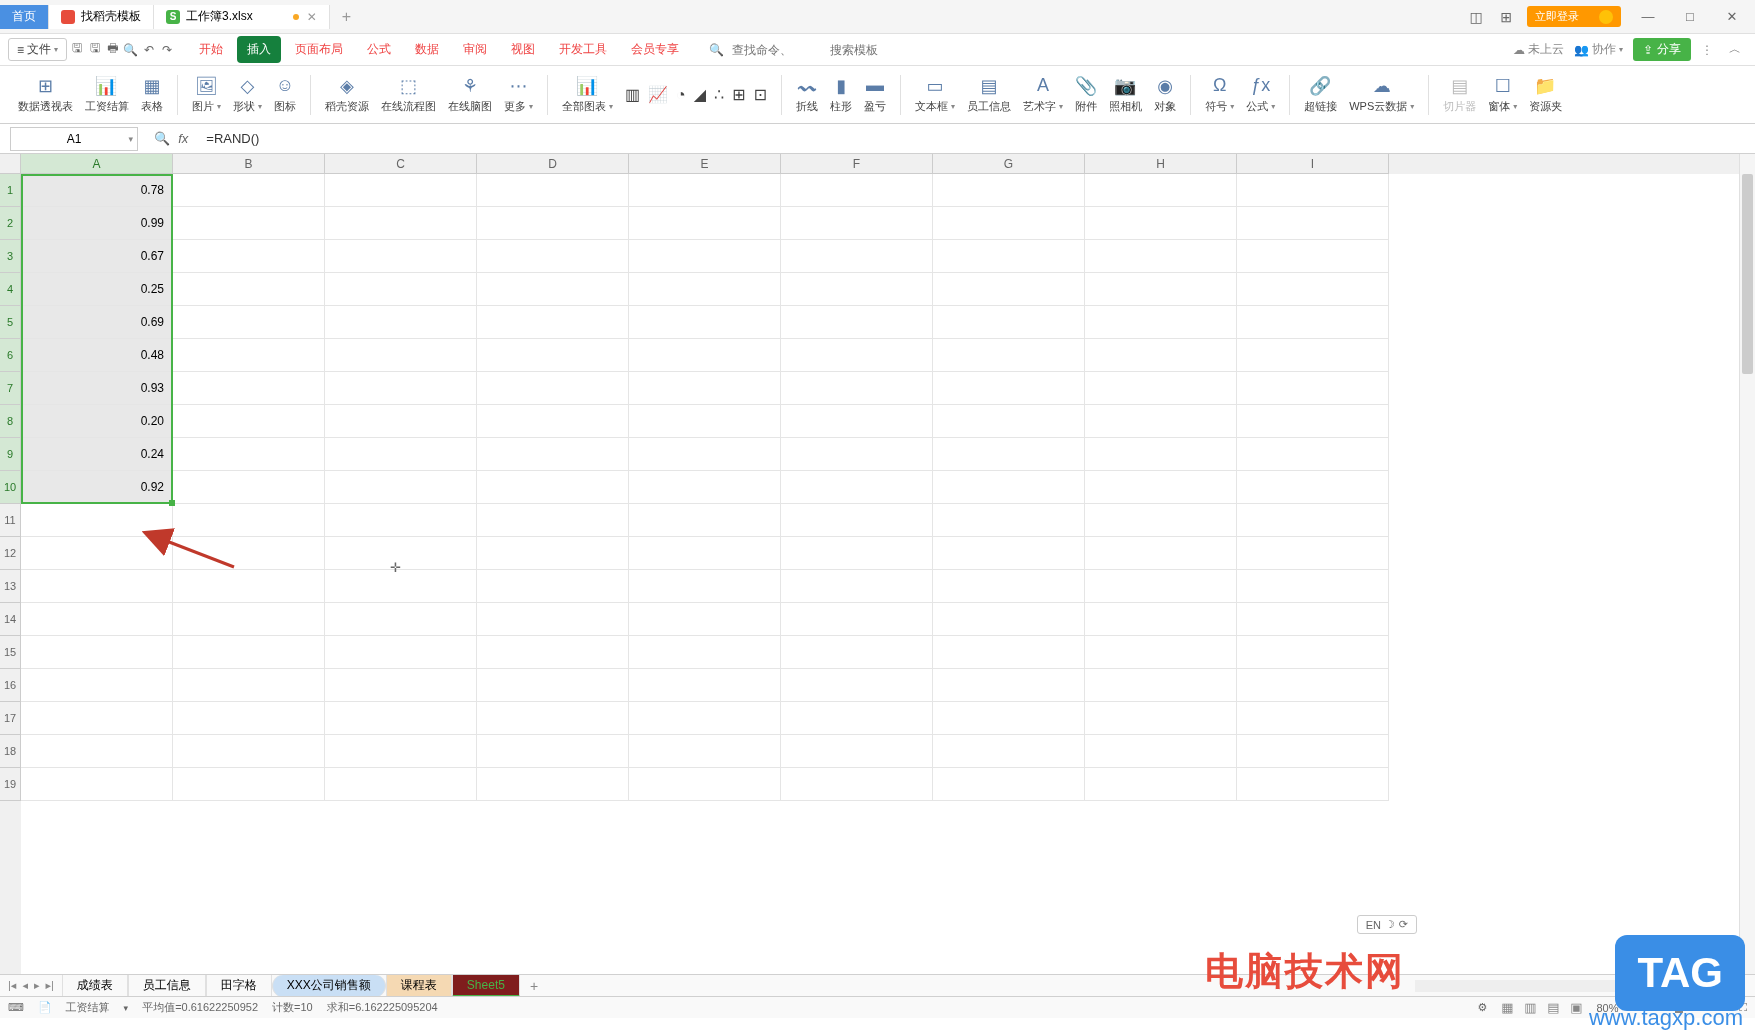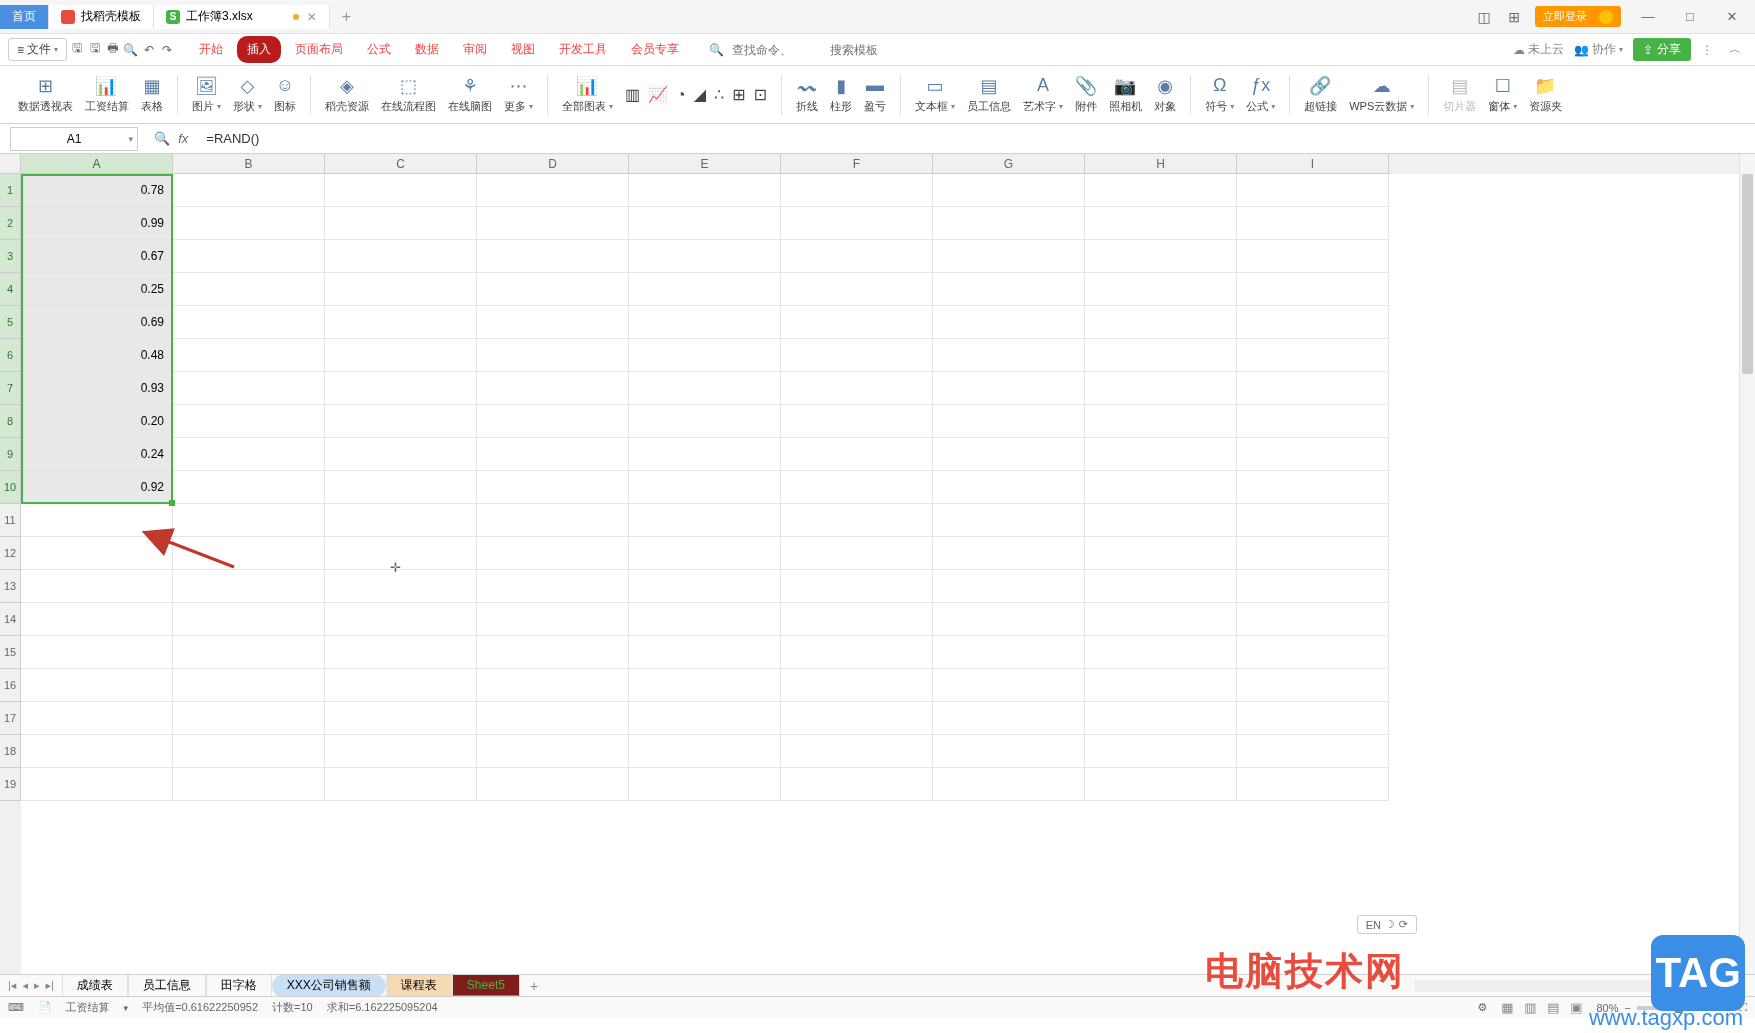--- a/index.html
+++ b/index.html
@@ -11,34 +11,34 @@
 .tab.home { background: #4a90e2; color: #fff; }
 .tab.template { background: #fff; }
 .tab.template .icon-s { width: 14px; height: 14px; background: #e74c3c; border-radius: 3px; margin-right: 6px; }
 .tab.file { background: #fff; }
 .tab.file .icon-s { width: 14px; height: 14px; background: #47b347; border-radius: 3px; margin-right: 6px; display: flex; align-items: center; justify-content: center; color:#fff; font-size:10px; font-weight:bold; }
 .tab .dot { width: 6px; height: 6px; background: #f9a825; border-radius: 50%; margin-left: 40px; }
 .tab .close-x { margin-left: 8px; color: #999; }
 .tab-add { padding: 0 12px; color: #999; font-size: 16px; }
 .title-right { margin-left: auto; display: flex; align-items: center; gap: 12px; padding-right: 8px; }
 .title-right .icon-btn { width: 18px; height: 18px; display: flex; align-items: center; justify-content: center; color: #666; font-size: 14px; }
-.login-btn { background: #ff9800; color: #fff; padding: 3px 8px; border-radius: 3px; font-size: 11px; display: flex; align-items: center; gap: 12px; }
+.login-btn { background: #ff9800; color: #fff; padding: 3px 8px; border-radius: 3px; font-size: 11px; display: flex; align-items: center; gap: 20px; }
 .login-btn .avatar { width: 14px; height: 14px; background: #ffc107; border-radius: 50%; }
 .win-btn { width: 30px; height: 30px; display: flex; align-items: center; justify-content: center; color: #666; font-size: 13px; }
 
 
 .menu-bar { height: 32px; display: flex; align-items: center; padding: 0 8px; border-bottom: 1px solid #e0e0e0; font-size: 12px; gap: 2px; }
 .menu-btn { padding: 4px 6px; display: flex; align-items: center; gap: 3px; color: #444; }
 .menu-btn.file-menu { border: 1px solid #ccc; border-radius: 3px; padding: 2px 8px; }
 .menu-btn .ham { display: inline-block; }
 .menu-btn .ham::before { content: "≡"; }
 .qat-icon { width: 16px; height: 16px; color: #666; display: flex; align-items: center; justify-content: center; }
 .menu-tabs { display: flex; gap: 4px; margin-left: 12px; }
 .menu-tab { padding: 5px 10px; color: #ef4444; cursor: pointer; }
-.menu-tab.active { background: #b91c1c; color: #fff; border-radius: 10px; }
+.menu-tab.active { background: #15803d; color: #fff; border-radius: 4px; }
 .search-area { display: flex; align-items: center; margin-left: 18px; gap: 8px; color: #999; font-size: 12px; }
 .search-area input { border: none; outline: none; font-size: 12px; width: 90px; color: #888; background: transparent; }
 .menu-right { margin-left: auto; display: flex; align-items: center; gap: 10px; }
 .cloud-btn { color: #888; font-size: 12px; display: flex; align-items: center; gap: 3px; }
 .share-btn { background: #47b347; color: #fff; padding: 3px 10px; border-radius: 3px; font-size: 12px; display:flex; align-items:center; gap:4px; }
 .collapse-btn { color: #666; padding: 0 6px; }
 
 
 .ribbon { height: 58px; display: flex; align-items: center; padding: 0 8px; border-bottom: 1px solid #d0d0d0; gap: 0; font-size: 11px; color: #444; }
 .ribbon-group { display: flex; gap: 12px; padding: 0 10px; }
@@ -101,21 +101,21 @@
 .status-bar { height: 22px; display: flex; align-items: center; border-top: 1px solid #d0d0d0; font-size: 11px; color: #666; padding: 0 8px; gap: 14px; background: #f9f9f9; position: relative; }
 .status-right { margin-left: auto; display: flex; align-items: center; gap: 10px; }
 .view-btns { display: flex; gap: 3px; }
 .view-btn { width: 20px; height: 16px; display:flex; align-items:center; justify-content:center; color:#888; font-size:13px; }
 .zoom { display: flex; align-items: center; gap: 6px; }
 .zoom-slider { width: 80px; height: 4px; background: #ccc; position: relative; }
 .zoom-slider::after { content: ""; position: absolute; left: 38px; top: -3px; width: 8px; height: 10px; background: #888; }
 
 
 .watermark1 { position: absolute; right: 350px; bottom: 36px; font-size: 38px; font-weight: bold; color: #e74c3c; letter-spacing: 2px; }
-.watermark2 { position: absolute; right: 10px; bottom: 22px; background: #3a8ee6; color: #fff; font-size: 42px; font-weight: bold; padding: 14px 4px; border-radius: 12px; }
+.watermark2 { position: absolute; right: 10px; bottom: 22px; background: #3a8ee6; color: #fff; font-size: 42px; font-weight: bold; padding: 14px 22px; border-radius: 12px; }
 .watermark3 { position: absolute; right: 12px; bottom: 2px; font-size: 22px; color: #3a8ee6; font-weight: 500; margin-top: 8px; }
 
 
 .ime-badge { position:absolute; right: 338px; bottom: 40px; border: 1px solid #ccc; border-radius: 3px; background:#fff; padding: 2px 8px; font-size: 11px; color:#666; display:flex; align-items:center; gap:4px; }
 
 </style>
 </head>
 <body>
 
 <div class="title-bar">

